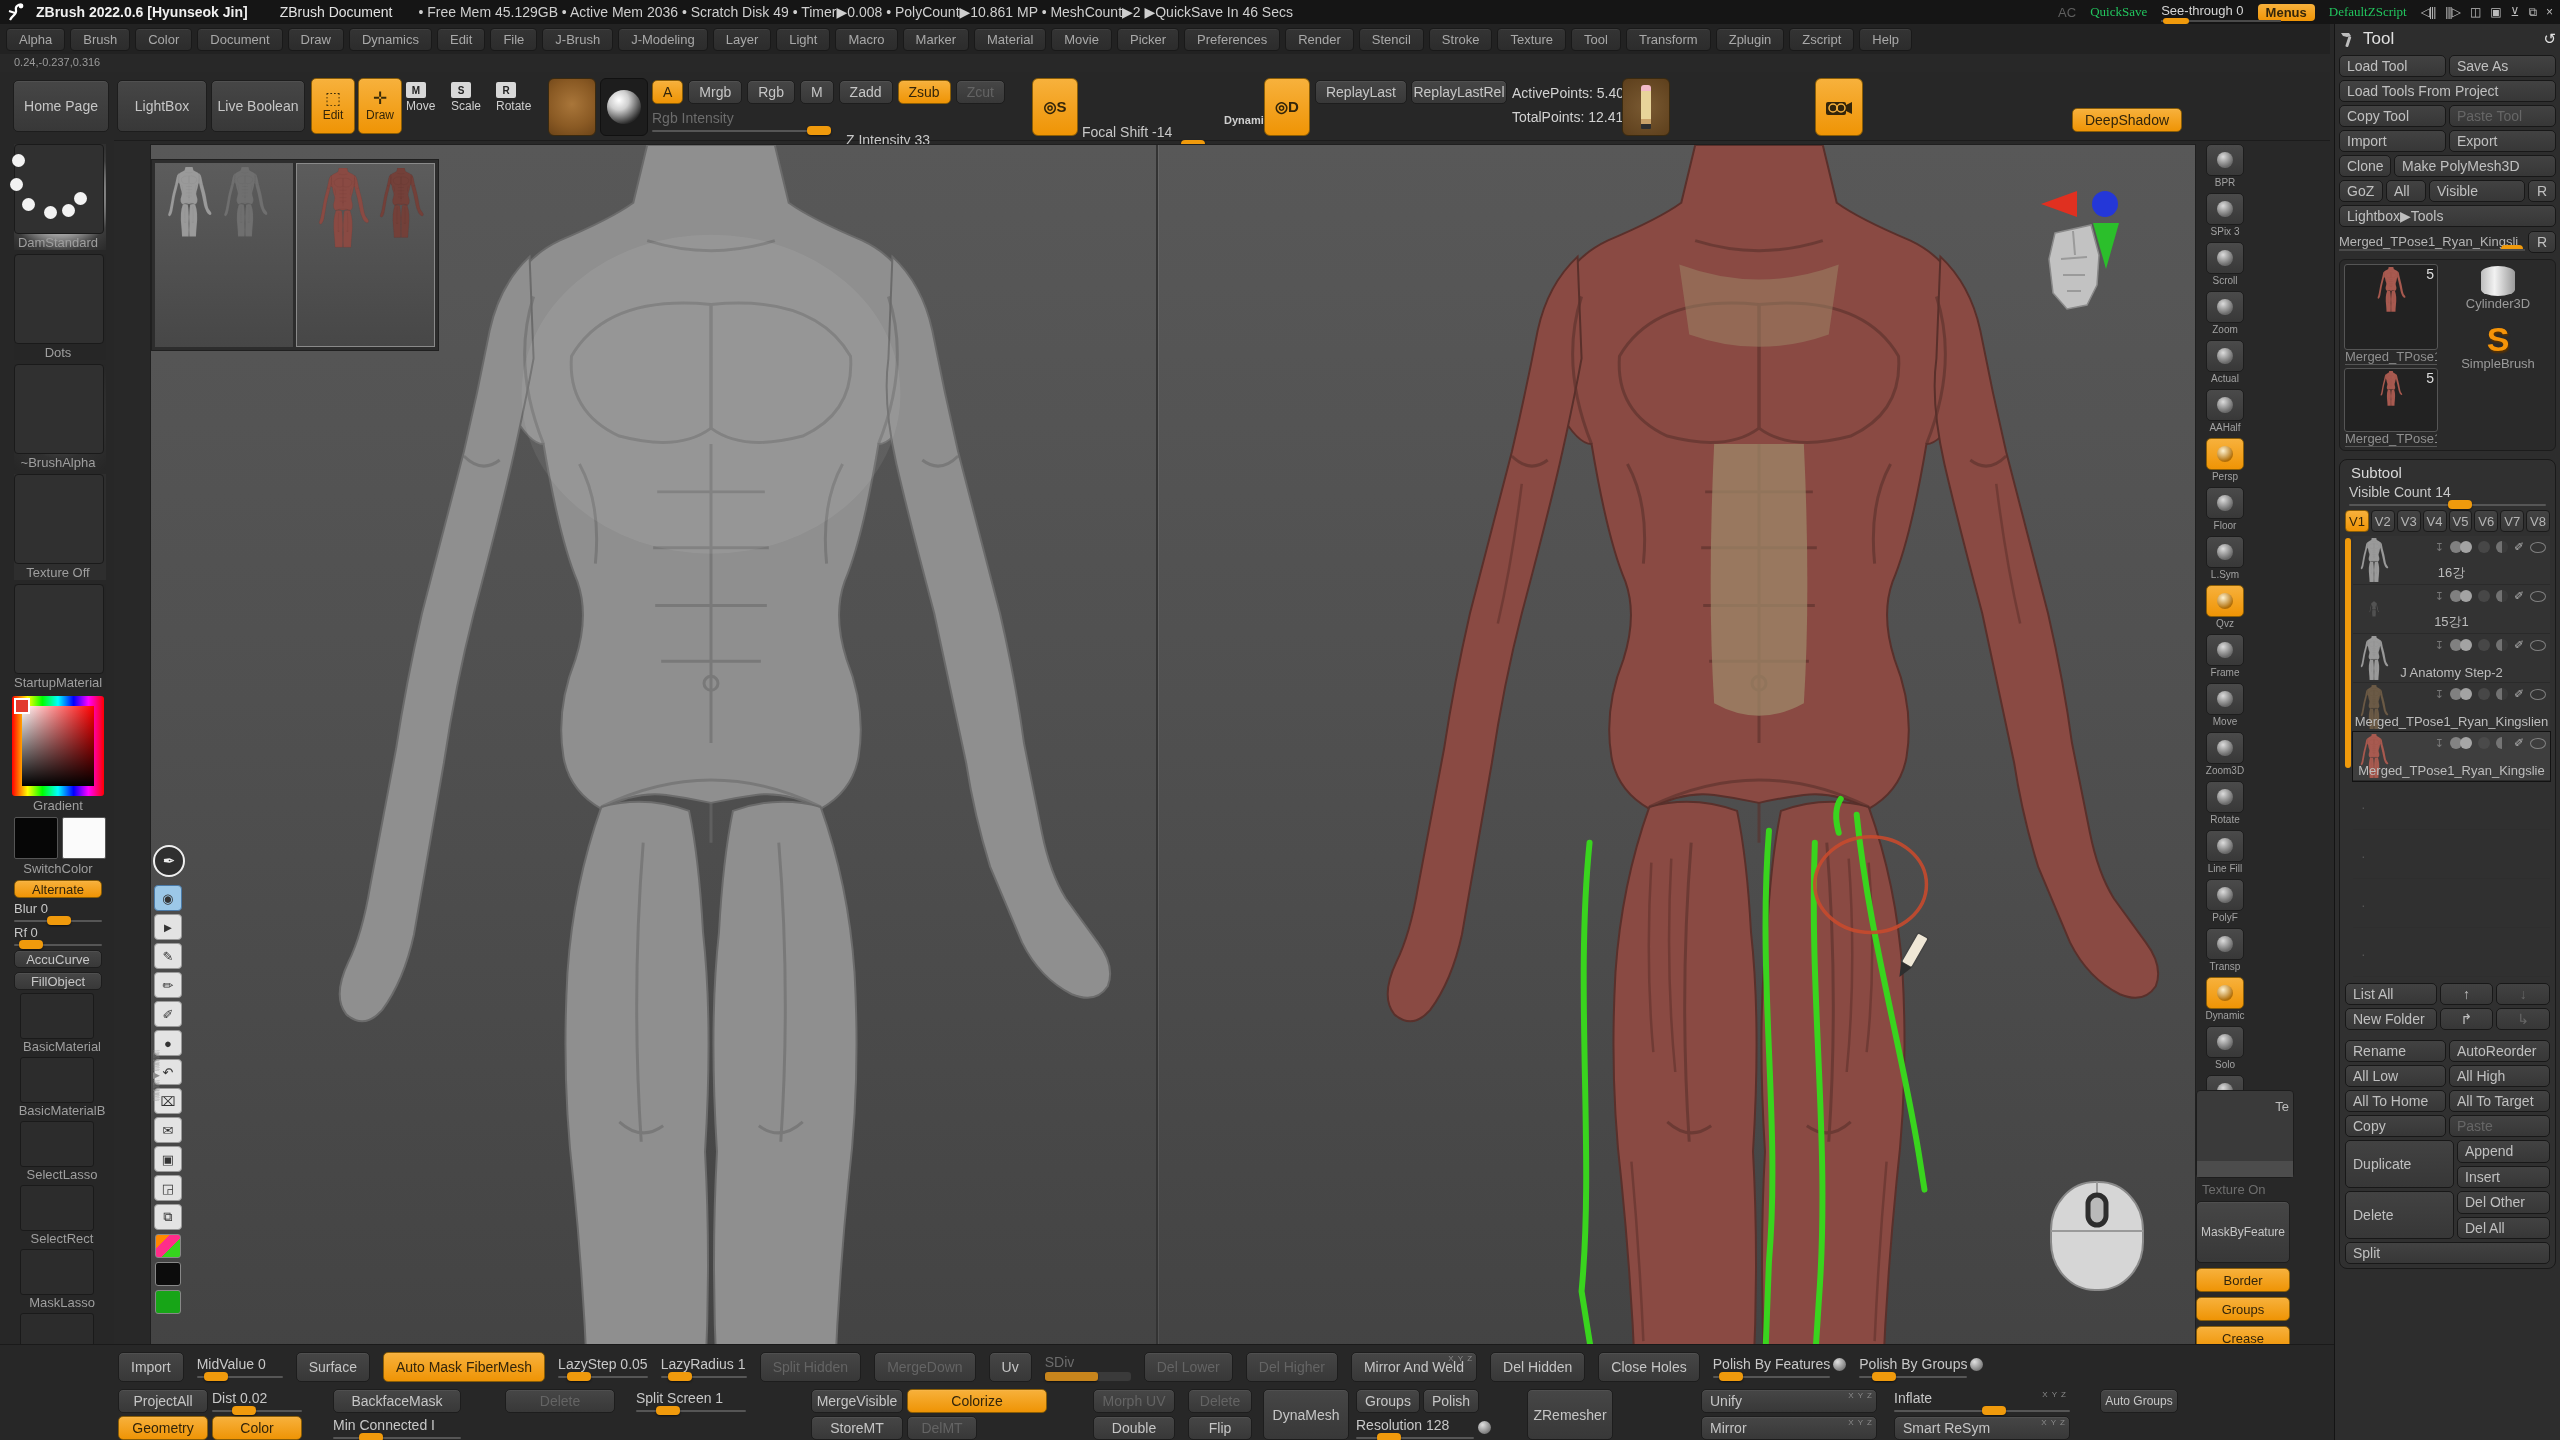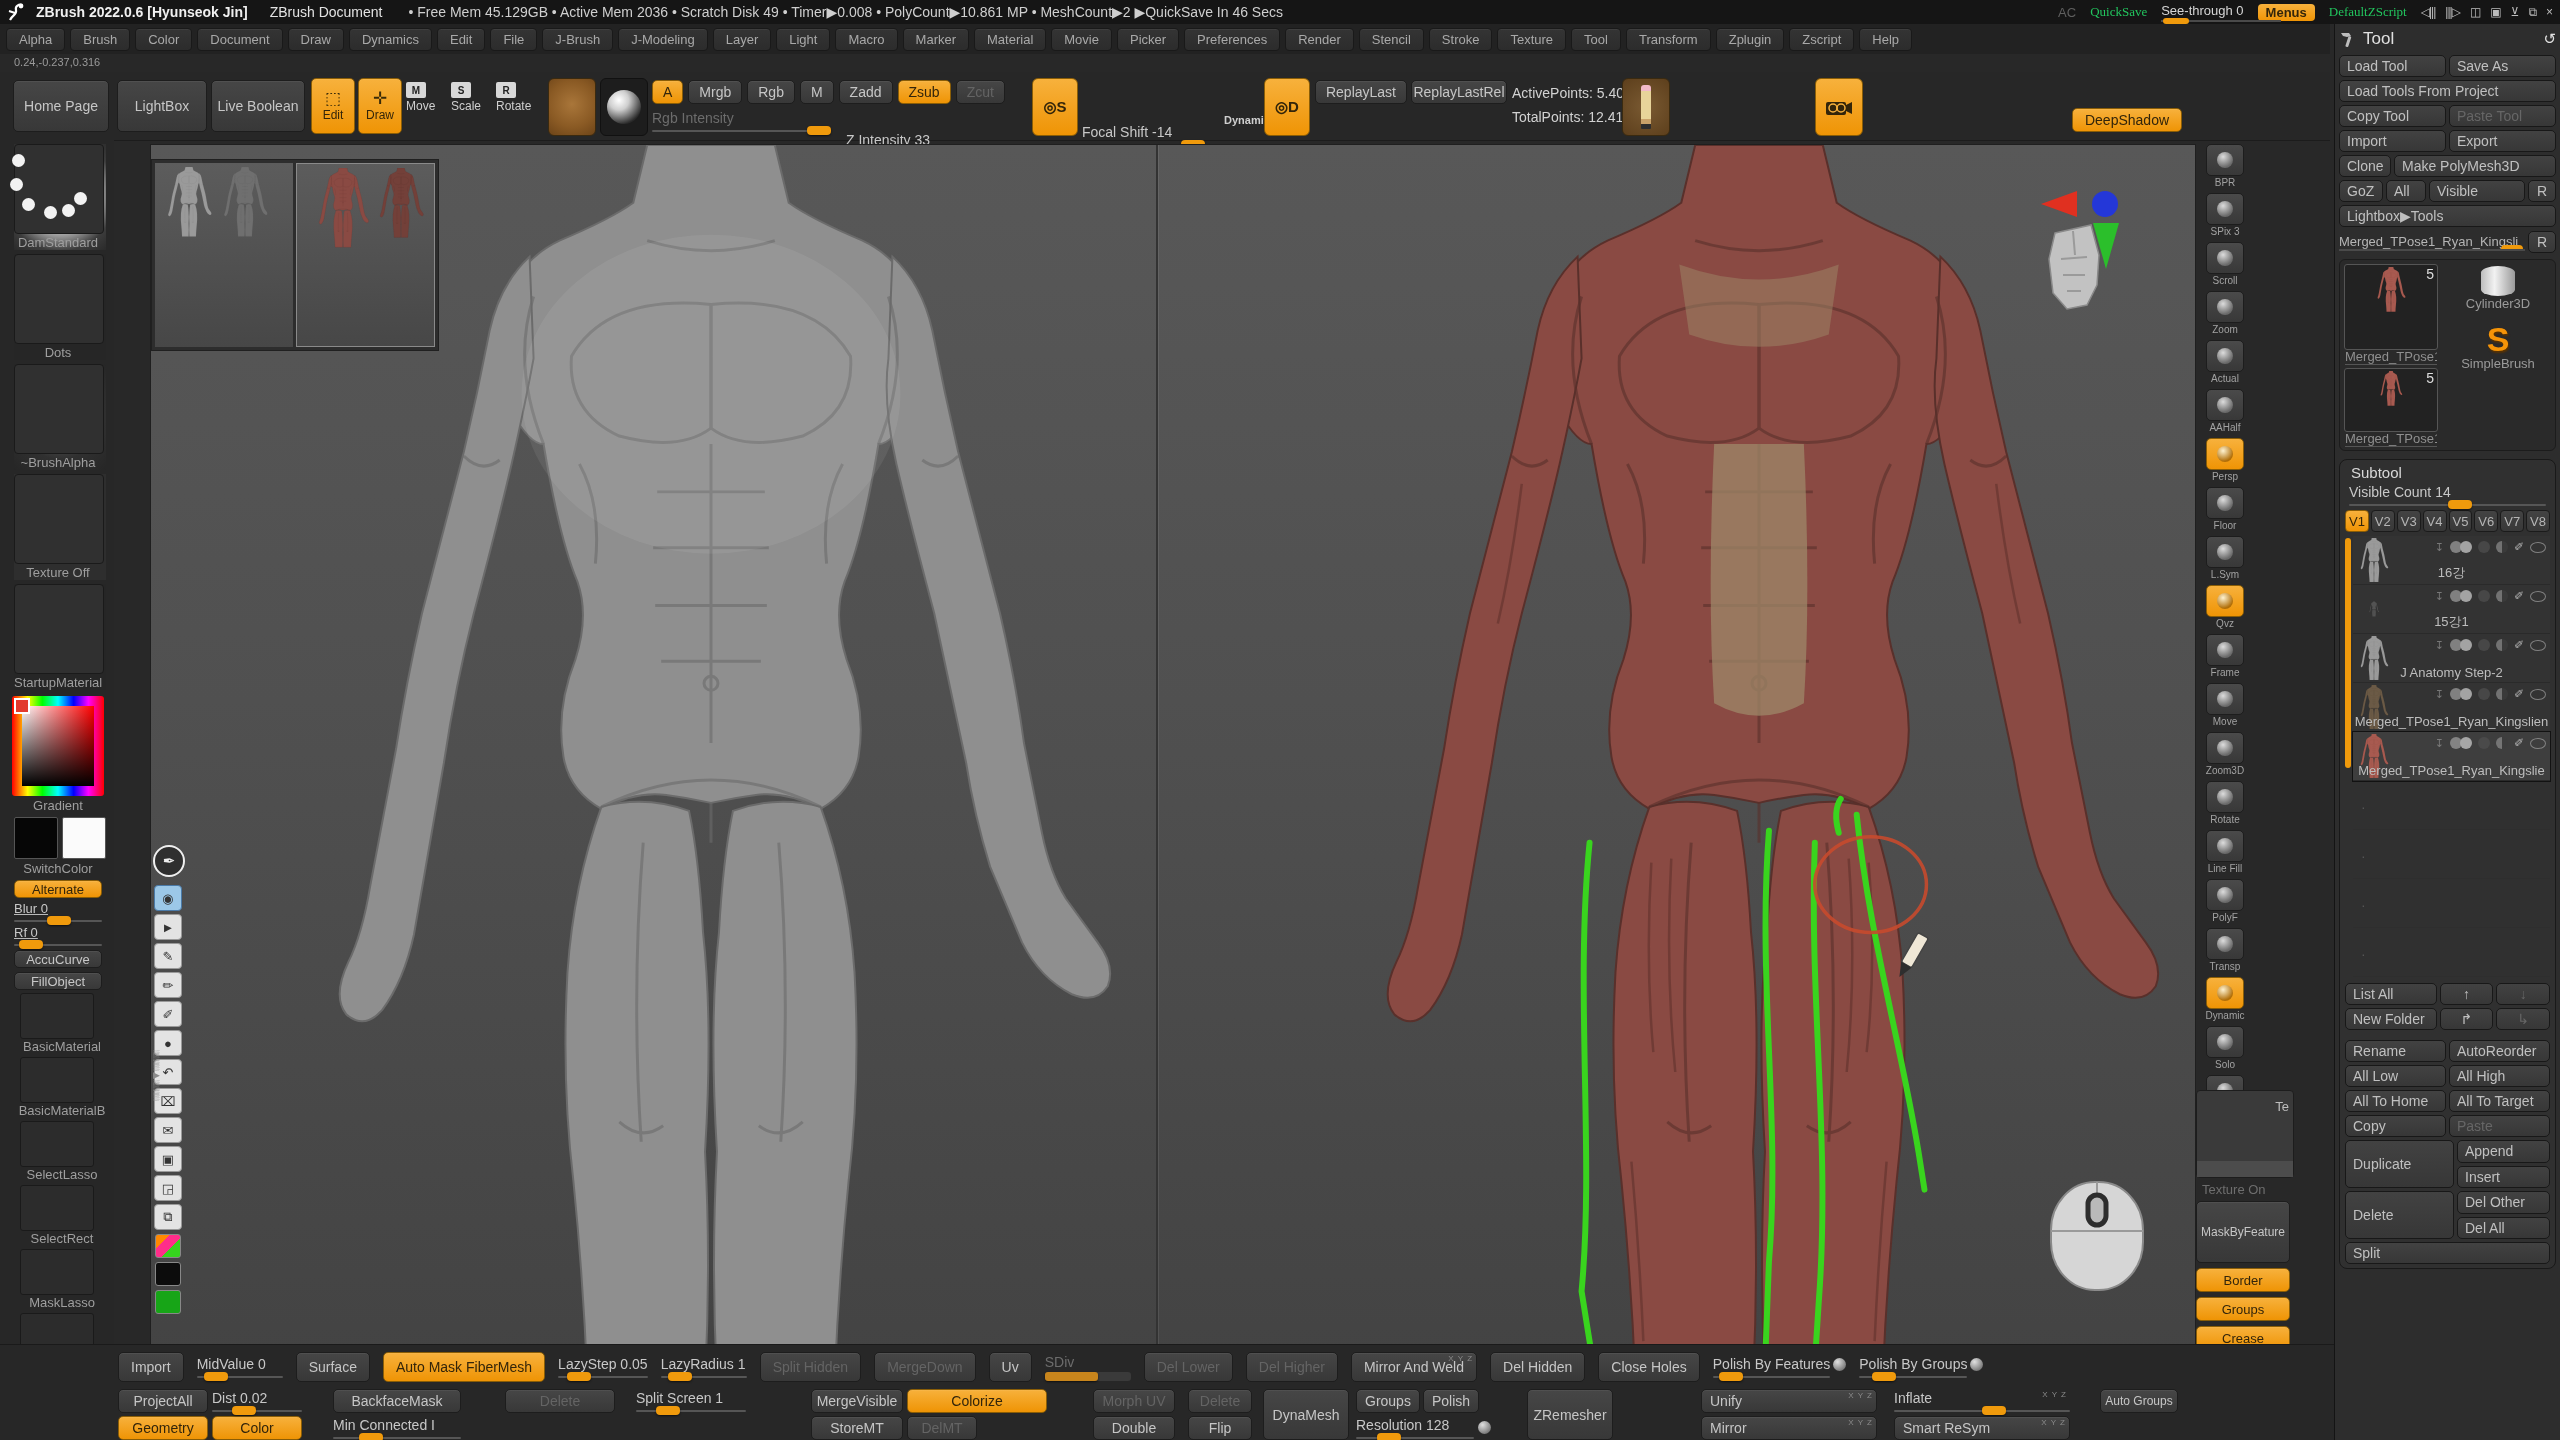--- a/index.html
+++ b/index.html
@@ -4,21 +4,21 @@
 <style>
   html,body{margin:0;padding:0;background:#1b1b1b;}
   .app{position:relative;width:2560px;height:1440px;overflow:hidden;
        font-family:"Liberation Sans",sans-serif;background:#282828;color:#b9b9b9;
        -webkit-font-smoothing:antialiased;}
   
   .titlebar{position:absolute;left:0;top:0;width:2560px;height:24px;background:#151515;
             display:flex;align-items:center;gap:10px;font-size:14px;color:#dcdcdc;white-space:nowrap;}
   .titlebar .logo{width:20px;height:20px;margin-left:6px;flex:0 0 auto;}
   .tb-app{font-weight:bold;color:#f0f0f0;}
-  .tb-doc{margin-left:12px;color:#e3e3e3;}
+  .tb-doc{margin-left:22px;color:#e3e3e3;}
   .tb-stats{margin-left:16px;color:#cfcfcf;}
   .tb-right{margin-left:auto;display:flex;align-items:center;gap:14px;padding-right:8px;font-size:13px;}
   .tb-ac{color:#5f5f5f;}
   .tb-btn{color:#22c55e;cursor:default;font-family:Liberation Serif, serif;}
   .seethrough{position:relative;color:#d6d6d6;padding-bottom:4px;}
   .seethrough .strack{position:absolute;left:0;bottom:0;width:120px;height:2px;background:#4a4a4a;}
   .seethrough .shandle{position:absolute;left:2px;bottom:-2px;width:26px;height:6px;border-radius:3px;background:var(--accent);}
   .menus-btn{background:linear-gradient(#f7b13c,#ef9405);color:#33250a;border-radius:4px;padding:1px 8px;font-weight:bold;}
   .winicons{display:flex;gap:10px;color:#bdbdbd;font-size:12px;letter-spacing:-1px;}
   .winicons span{cursor:default;}
@@ -70,21 +70,21 @@
   .th-texoff{background:#2e2e2e;}
   .th-material{background:#262626;}
   .colorpicker{width:92px;height:100px;margin:6px 8px 0 12px;position:relative;border-radius:3px;
      background:linear-gradient(90deg,#f00,#ff0 17%,#0f0 33%,#0ff 50%,#00f 67%,#f0f 83%,#f00);}
   .colorpicker .inner{position:absolute;left:10px;top:10px;right:10px;bottom:10px;
      background:linear-gradient(to top, #000, rgba(0,0,0,0)),linear-gradient(to right,#fff,#f00);}
   .colorpicker .chip{position:absolute;left:2px;top:2px;width:12px;height:12px;background:#e23a2e;border:2px solid #fff;}
   .swatches{display:flex;gap:4px;margin:4px 8px 0 14px;}
   .swatches .sw{width:42px;height:40px;border:1px solid #555;border-radius:2px;}
   .lp-btn{margin:4px 8px 2px 14px;width:88px;height:18px;font-size:13px;}
-  .lp-slider{margin:3px 8px 0 14px;width:88px;text-decoration:underline;}
+  .lp-slider{margin:3px 8px 0 14px;width:88px;}
   .lp-slider .lab{font-size:13px;}
   .lowthumb{width:72px;height:44px;background:#2c2c2c;border:1px solid #1a1a1a;border-radius:3px;margin:3px 0 0 20px;position:relative;}
   .lp-low-label{font-size:13px;color:#9f9f9f;margin-left:14px;width:96px;text-align:center;white-space:nowrap;}
   
   .canvas{position:absolute;left:150px;top:144px;width:2046px;height:1236px;
           background:linear-gradient(180deg,#585858 0%,#505050 45%,#434343 100%);
           border:1px solid #1f1f1f;box-sizing:border-box;overflow:hidden;}
   .split-divider{position:absolute;left:1005px;top:0;width:2px;height:100%;background:#333;box-shadow:1px 0 0 rgba(255,255,255,.08);}
   .docpreview{position:absolute;left:0;top:14px;width:288px;height:192px;background:#2d2d2d;border:1px solid #202020;display:flex;gap:3px;padding:3px;box-sizing:border-box;}
   .docpreview .pv{flex:1;position:relative;background:linear-gradient(#5c5c5c,#474747);overflow:hidden;}

